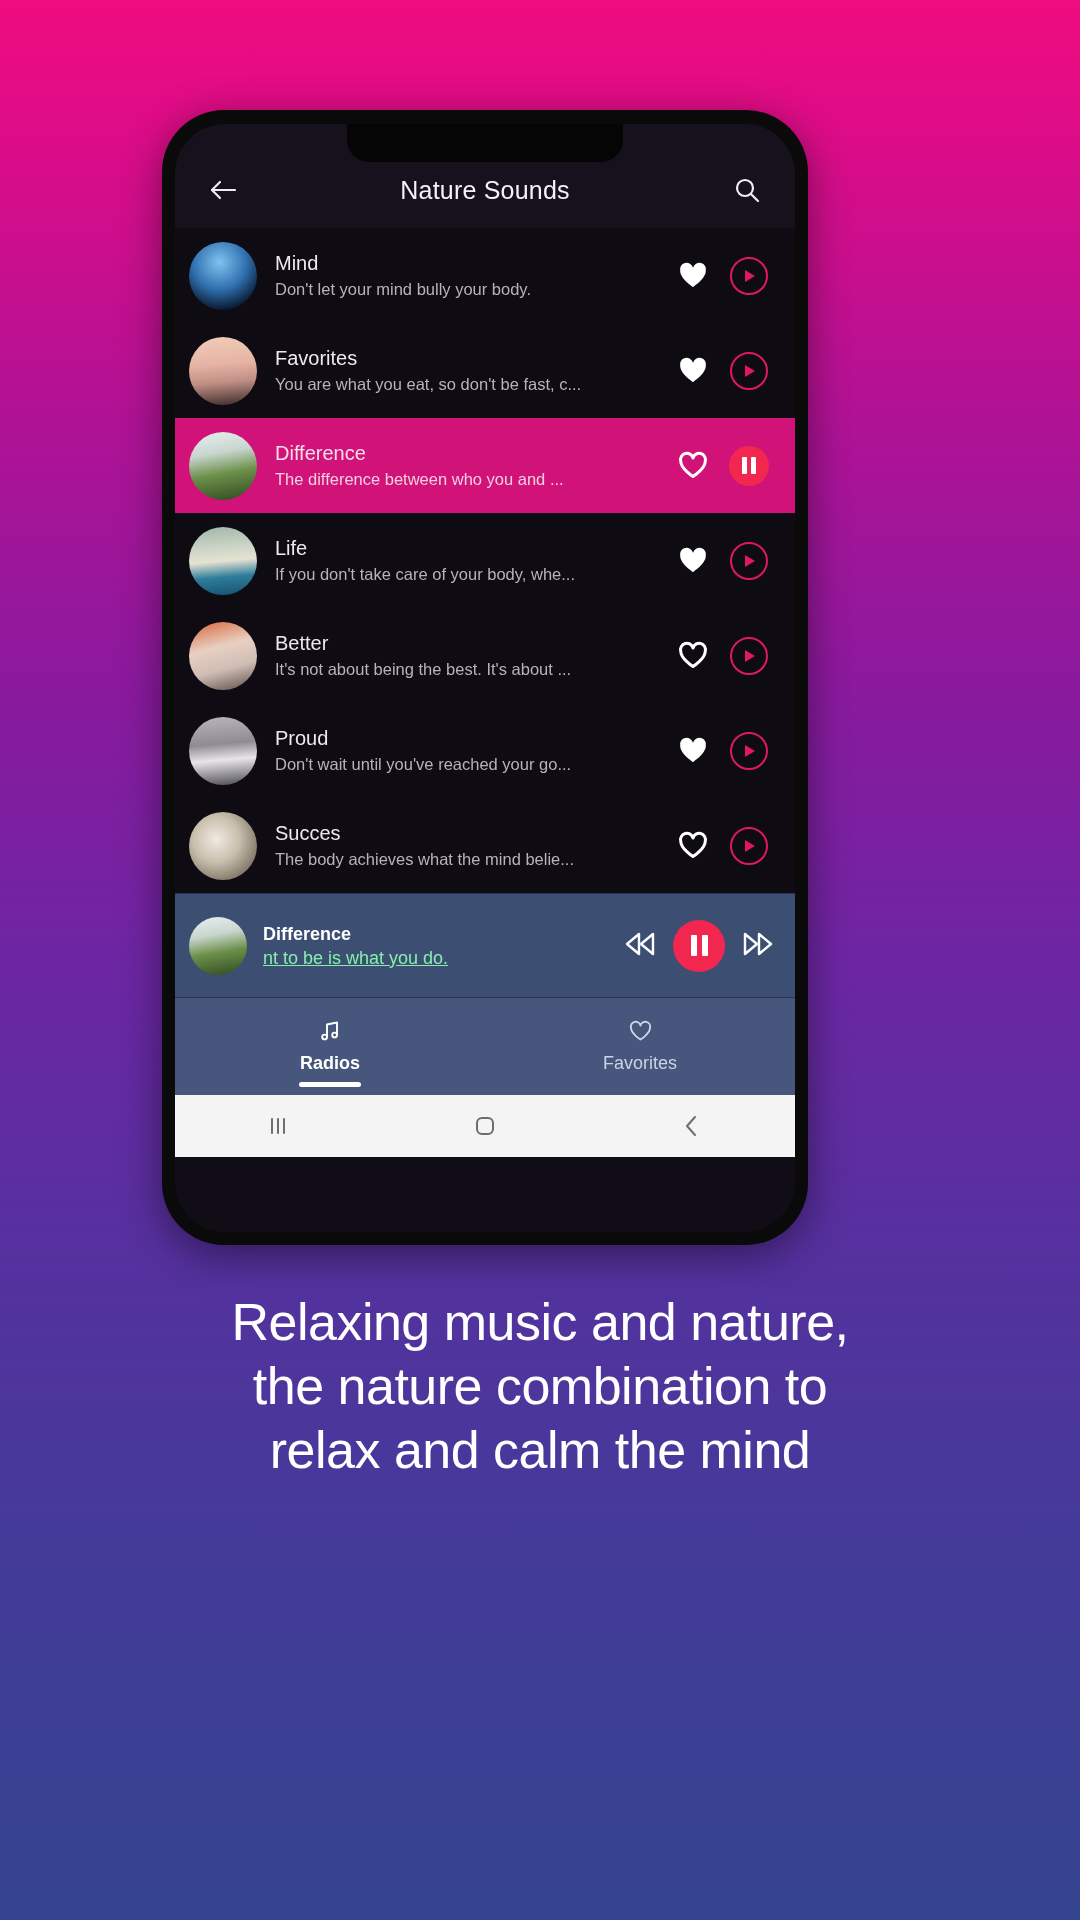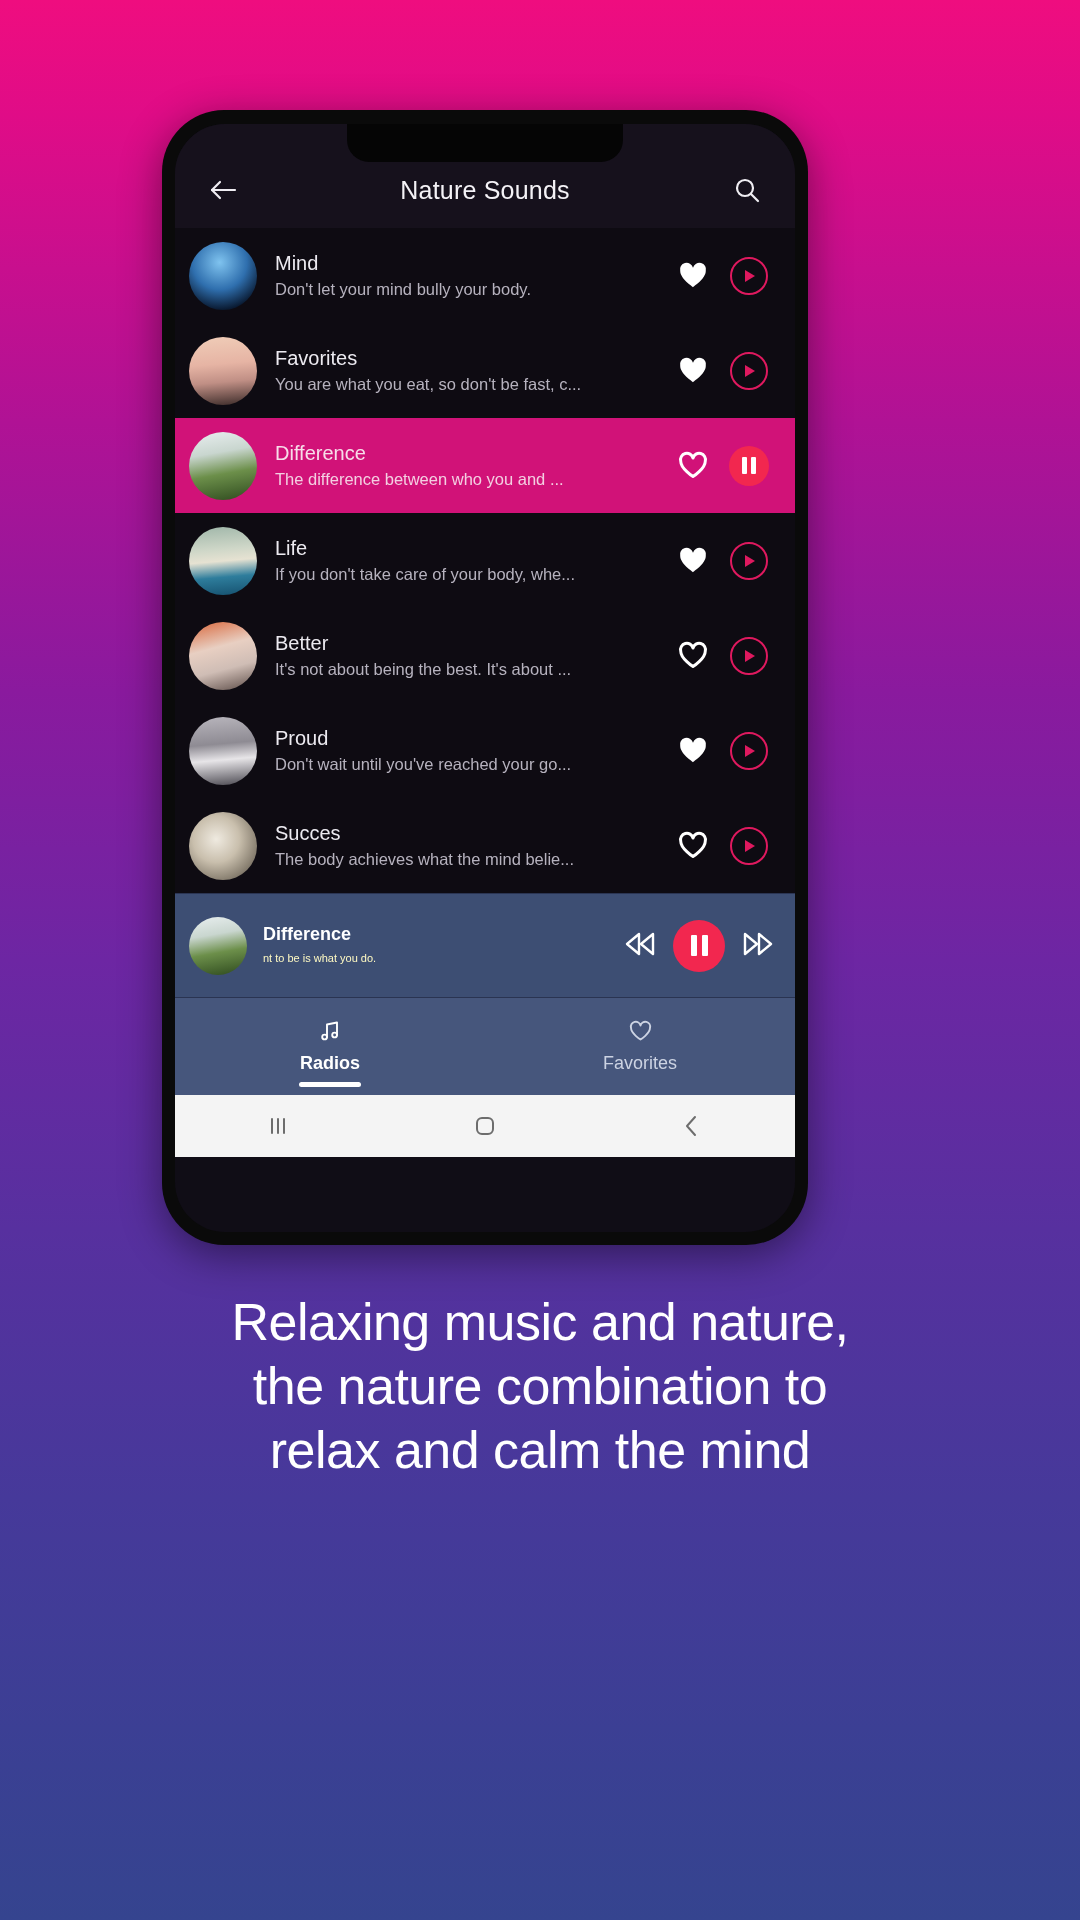--- a/index.html
+++ b/index.html
@@ -116,21 +116,21 @@
   #mini-player {
     display: flex; align-items: center;
     height: 104px;
     background: #3d4e73;
     padding: 0 18px 0 14px;
     border-top: 1px solid #2b3553;
   }
   #mini-art { width: 58px; height: 58px; border-radius: 50%; flex: 0 0 58px; background-size: cover; background-position: center; }
   #mini-text { flex: 1; min-width: 0; padding-left: 16px; padding-right: 10px; }
   #mini-title { color: #ffffff; font-size: 18px; font-weight: bold; line-height: 24px; white-space: nowrap; overflow: hidden; }
-  #mini-sub { color: #fef9c3; font-size: 11px; line-height: 24px; white-space: nowrap; overflow: hidden; }
+  #mini-sub { color: #86efac; font-size: 18px; line-height: 24px; white-space: nowrap; overflow: hidden; text-decoration: underline; }
   #mini-controls { display: flex; align-items: center; gap: 14px; }
   #mini-pause {
     width: 52px; height: 52px; border-radius: 50%;
     background: #f2274f; display:flex; align-items:center; justify-content:center;
   }
   #mini-pause i { display:block; width: 6px; height: 21px; background:#fff; border-radius:1px; }
   #mini-pause .pb { display:flex; gap:5px; }
 
   
   #bottom-nav {

